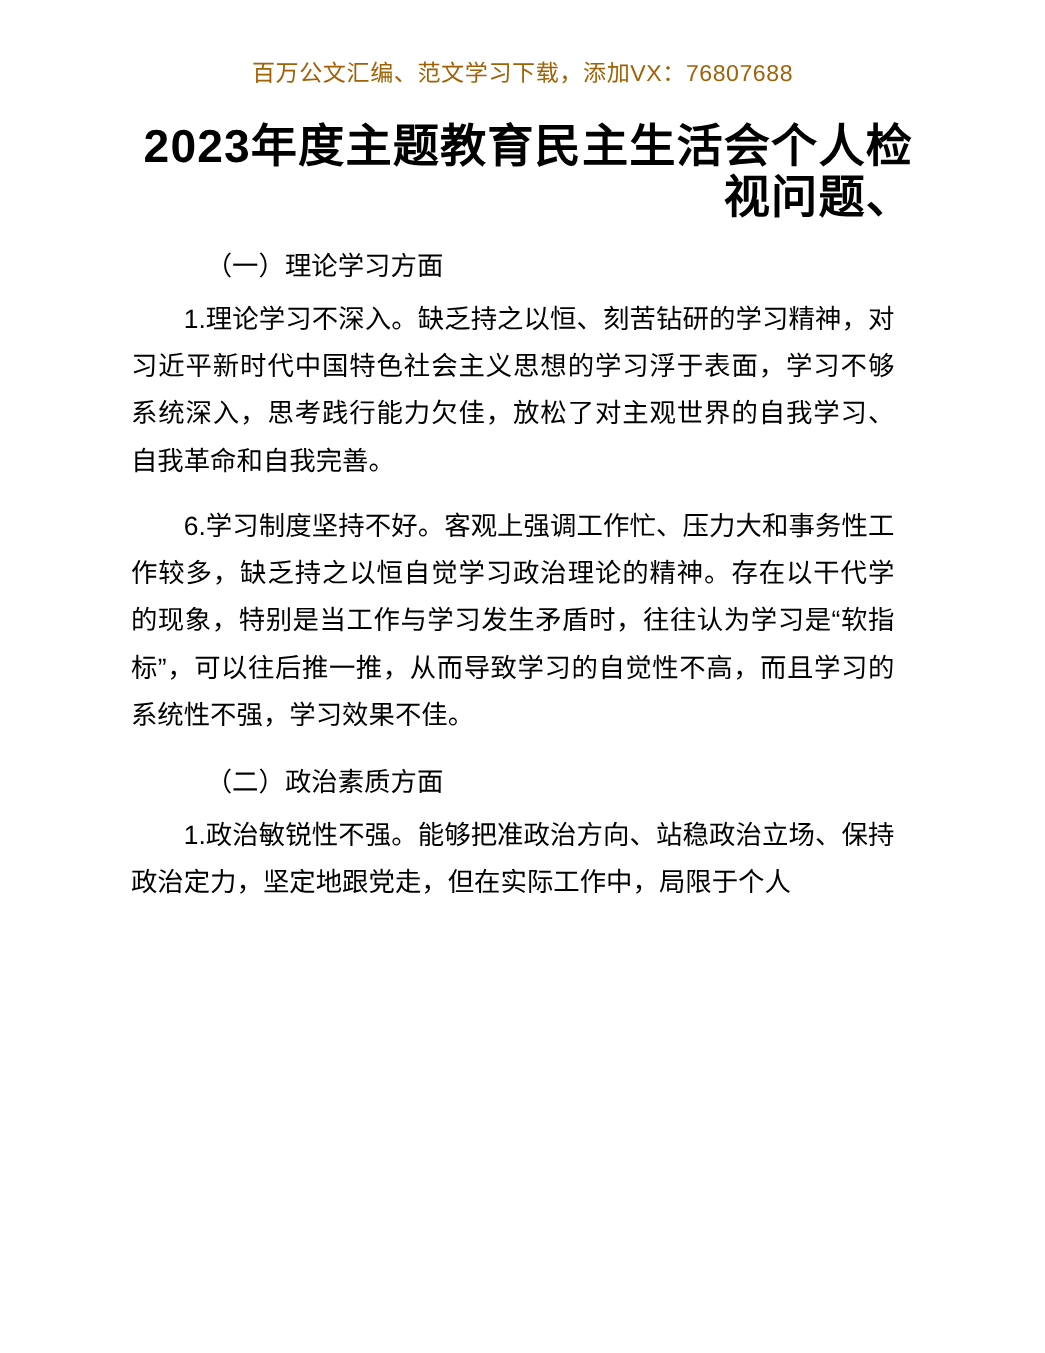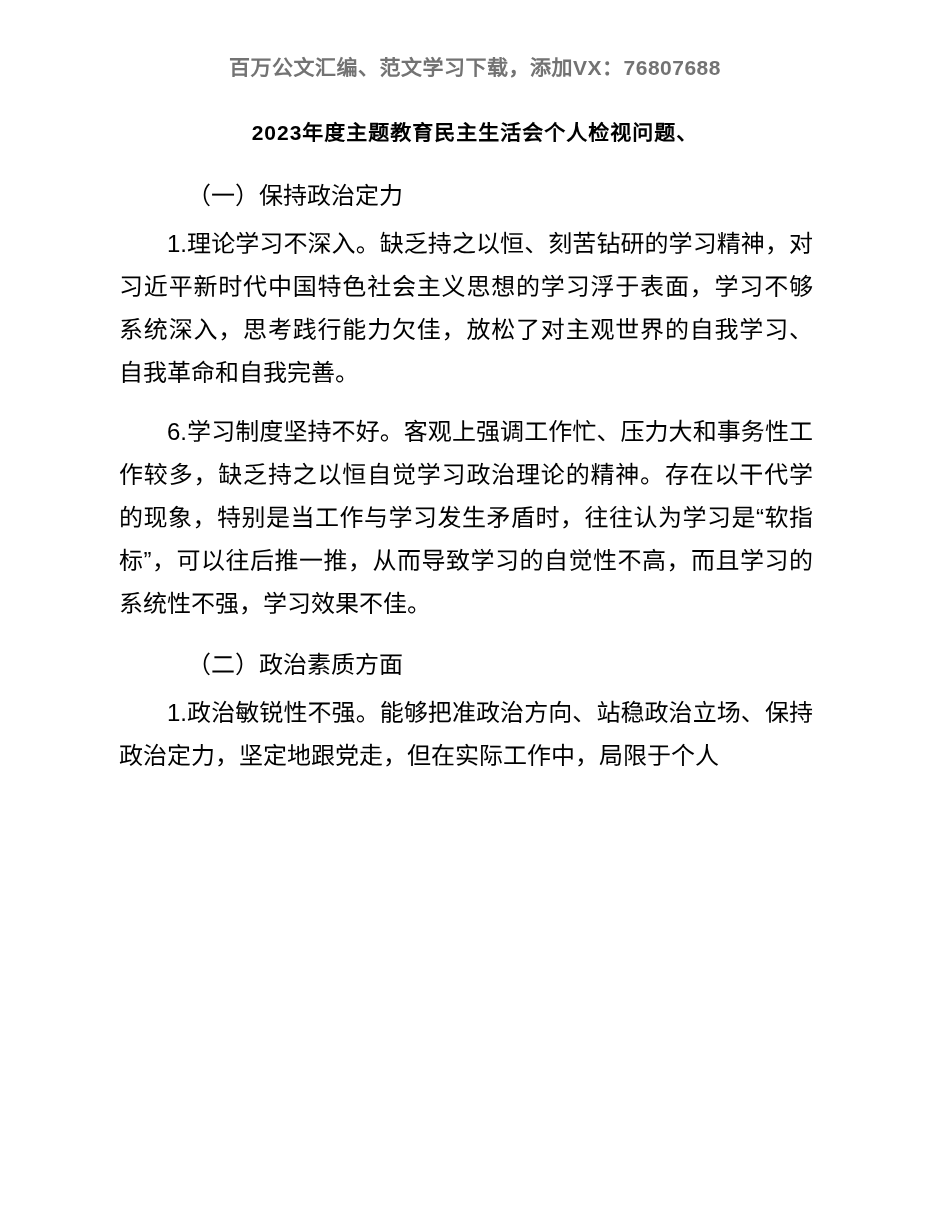--- a/index.html
+++ b/index.html
@@ -20,24 +20,24 @@
   }
   .promo {
     padding-top: 55px;
     text-align: center;
     font-size: 21px;
     line-height: 26px;
     letter-spacing: 0.5px;
   }
   .doc-title {
     margin: 28px 120px 0 120px;
-    font-size: 21px;
+    font-size: 42px;
     line-height: 47px;
     font-weight: 700;
-    text-align: center;
+    text-align: right;
     letter-spacing: 1px;
   }
   .doc-title .t-line {
     display: block;
   }
   .section-heading {
     margin: 18px 137px 5px 139px;
     font-size: 24px;
     line-height: 43px;
     text-indent: 2em;
@@ -51,27 +51,27 @@
     text-align: justify;
     text-justify: inter-ideograph;
     word-break: break-all;
   }
 </style>
 </head>
 <body>
 
 <div class="page">
 
-  <div class="promo" style="color:#737373;font-weight:bold;">百万公文汇编、范文学习下载，添加VX：76807688</div>
+  <div class="promo" style="color:#a16207;">百万公文汇编、范文学习下载，添加VX：76807688</div>
 
   <h1 class="doc-title">
     <span class="t-line">2023年度主题教育民主生活会个人检视问题、</span>
   </h1>
 
-  <p class="section-heading">（一）保持政治定力</p>
+  <p class="section-heading">（一）理论学习方面</p>
 
   <p class="body-para">1.理论学习不深入。缺乏持之以恒、刻苦钻研的学习精神，对习近平新时代中国特色社会主义思想的学习浮于表面，学习不够系统深入，思考践行能力欠佳，放松了对主观世界的自我学习、自我革命和自我完善。</p>
 
   <p class="body-para">6.学习制度坚持不好。客观上强调工作忙、压力大和事务性工作较多，缺乏持之以恒自觉学习政治理论的精神。存在以干代学的现象，特别是当工作与学习发生矛盾时，往往认为学习是“软指标”，可以往后推一推，从而导致学习的自觉性不高，而且学习的系统性不强，学习效果不佳。</p>
 
 
   <p class="section-heading">（二）政治素质方面</p>
 
   <p class="body-para">1.政治敏锐性不强。能够把准政治方向、站稳政治立场、保持政治定力，坚定地跟党走，但在实际工作中，局限于个人</p>
 

